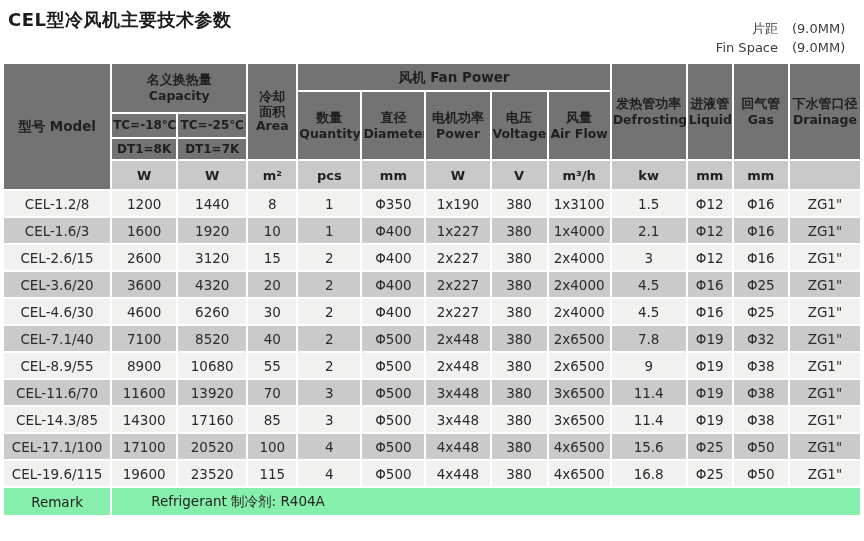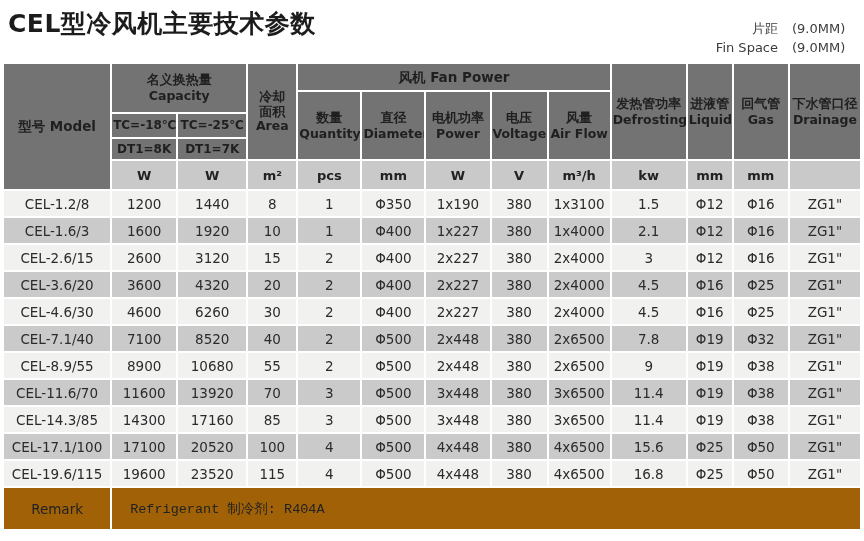--- a/index.html
+++ b/index.html
@@ -10,21 +10,21 @@
     font-family: "DejaVu Sans", "Liberation Sans", sans-serif;
     color: #222;
   }
   .page { width: 864px; height: 541px; overflow: hidden; }
 
   
   .titlebar {
     display: flex; justify-content: space-between; align-items: flex-start;
     padding: 10px 8px 0 8px; height: 62px;
   }
-  .title-zh { font-size: 25px; font-weight: bold; color: #1c1c1c; line-height: 1.15; letter-spacing: 0.5px; }
+  .title-zh { font-size: 18px; font-weight: bold; color: #1c1c1c; line-height: 1.15; letter-spacing: 0.5px; }
   .title-en { font-size: 17px; font-weight: normal; color: #333; margin-top: 2px; }
   .finspace { display: grid; grid-template-columns: auto 62px; column-gap: 14px; margin-top: 10px; margin-right: 2px; }
   .finspace span { font-size: 13px; color: #3c3c3c; line-height: 1.45; }
   .finspace .lbl { text-align: right; }
 
   
   table.spec {
     table-layout: fixed;
     border-collapse: separate;
     border-spacing: 2px;
@@ -54,22 +54,22 @@
     color: #222;
     height: 28px;
   }
   tbody td {
     font-size: 13.5px;
     color: #2b2b2b;
     height: 25px;
   }
   tbody tr.light td { background: #f1f1f0; }
   tbody tr.dark td  { background: #cacaca; }
-  tr.remark-row td { background: #a16207; height: 41px; font-size: 13.5px; }
-  tr.remark-row td.remark-value { text-align: left; padding-left: 18px; font-family: Liberation Mono, monospace; }
+  tr.remark-row td { background: #86efac; height: 27px; font-size: 13.5px; }
+  tr.remark-row td.remark-value { text-align: left; padding-left: 39px; }
   .r1 { height: 26px; }
   .r2 { height: 20px; }
   .r3 { height: 23px; }
   .r4 { height: 20px; }
 </style>
 </head>
 <body>
 
 <div class="page">
 

